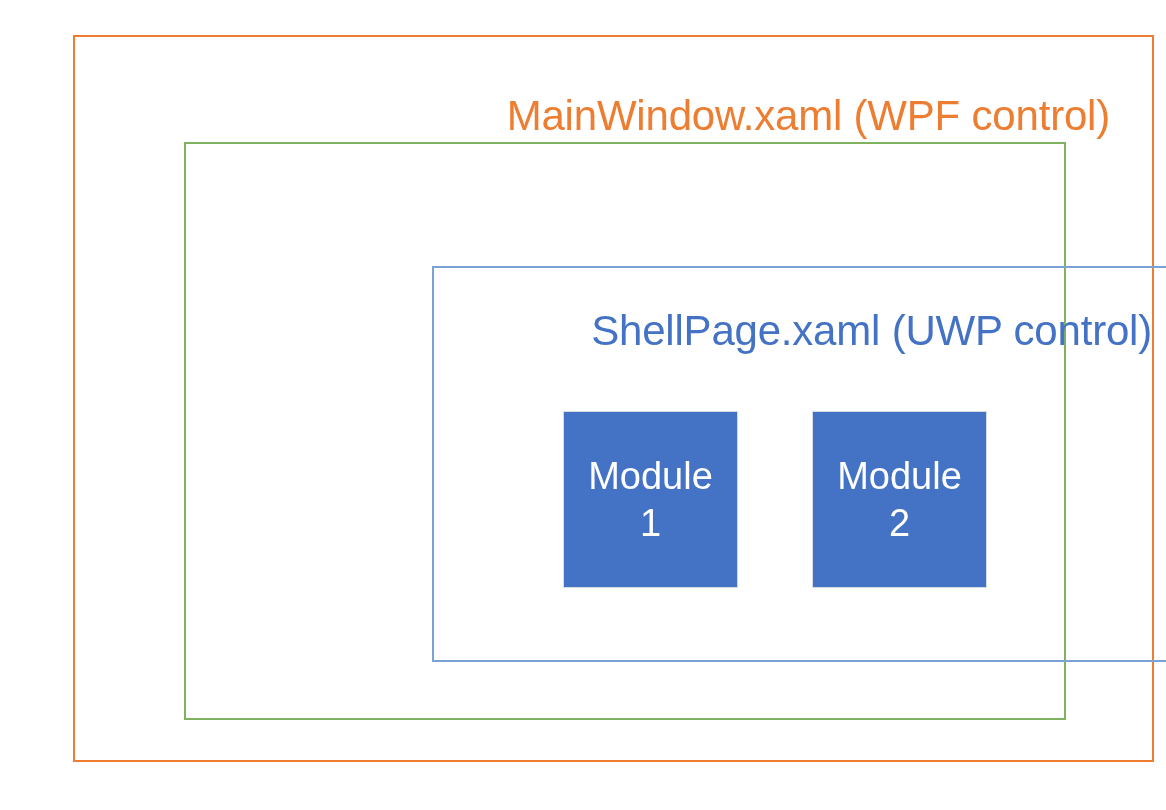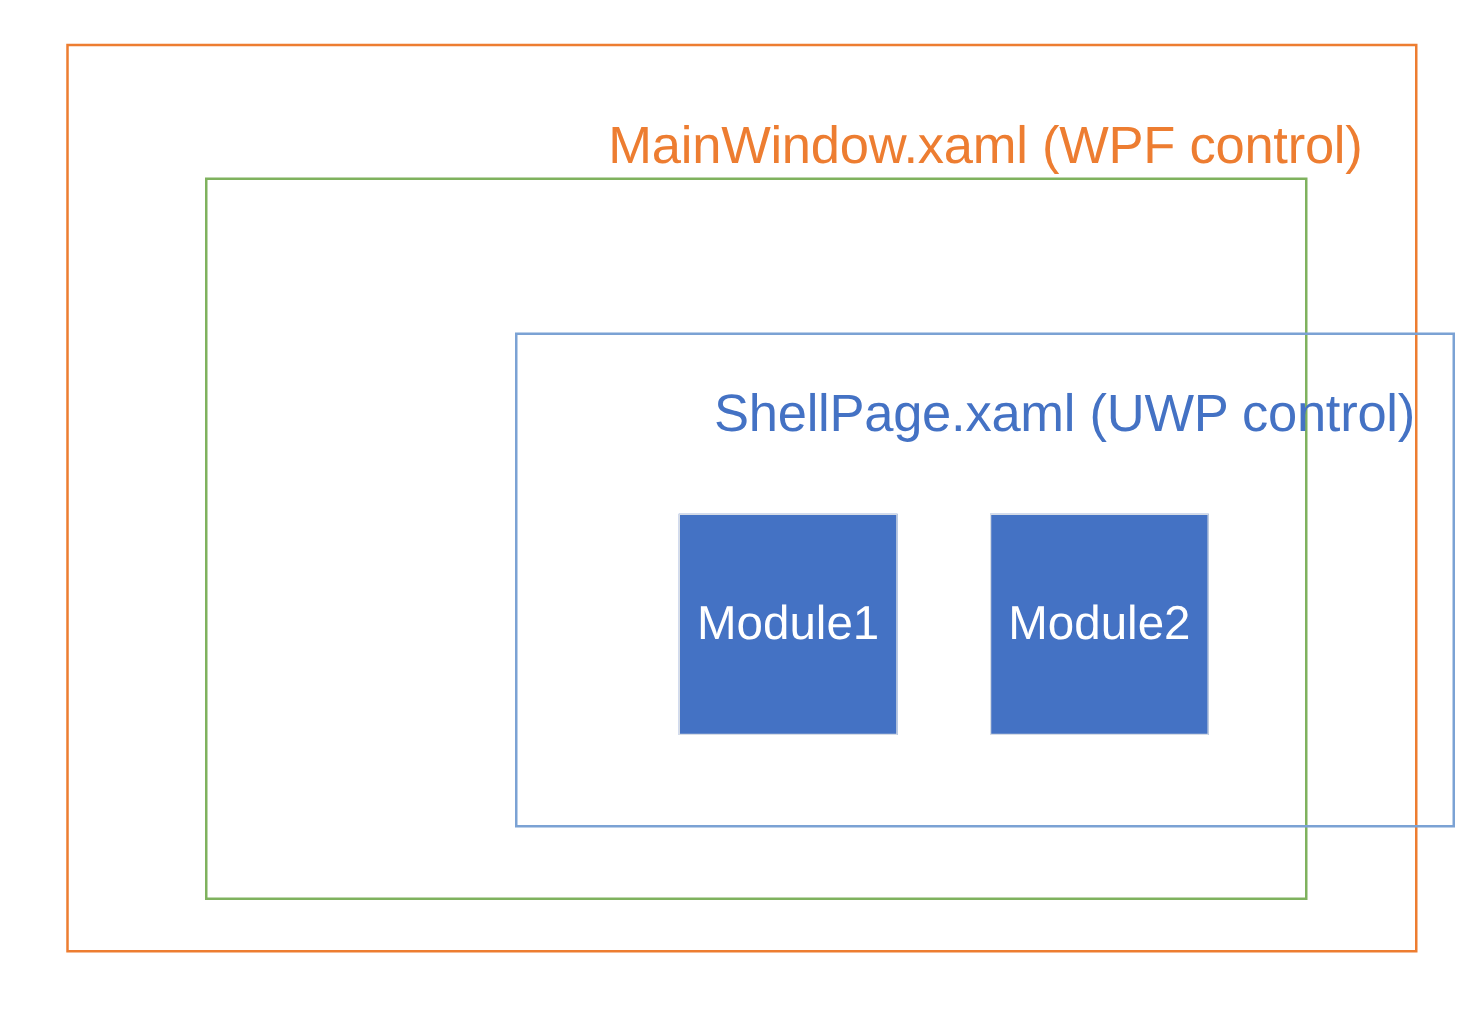--- a/index.html
+++ b/index.html
@@ -31,21 +31,21 @@
   .box-label {
     position: absolute;
     white-space: nowrap;
     line-height: 1;
     font-weight: 400;
     letter-spacing: -0.2px;
   }
 
   
   #box-mainwindow {
-    left: 53px;
+    left: 73px;
     top: 35px;
     width: 1081px;
     height: 727px;
     border: 2px solid #ED7D31;
     padding-left: 16px;
   }
   #label-mainwindow {
     right: 42px;
     top: 58px;
     font-size: 42px;
@@ -85,21 +85,21 @@
 
   
   .module-tile {
     position: absolute;
     box-sizing: border-box;
     width: 175px;
     height: 177px;
     background: #4472C4;
     border: 1px solid #D6DCE5;
     display: flex;
-    flex-direction: row;
+    flex-direction: column;
     align-items: center;
     justify-content: center;
     color: #ffffff;
     font-size: 38px;
     line-height: 1.22;
     text-align: center;
   }
   #module-1 { left: 129px; top: 143px; }
   #module-2 { left: 378px; top: 143px; }
 

